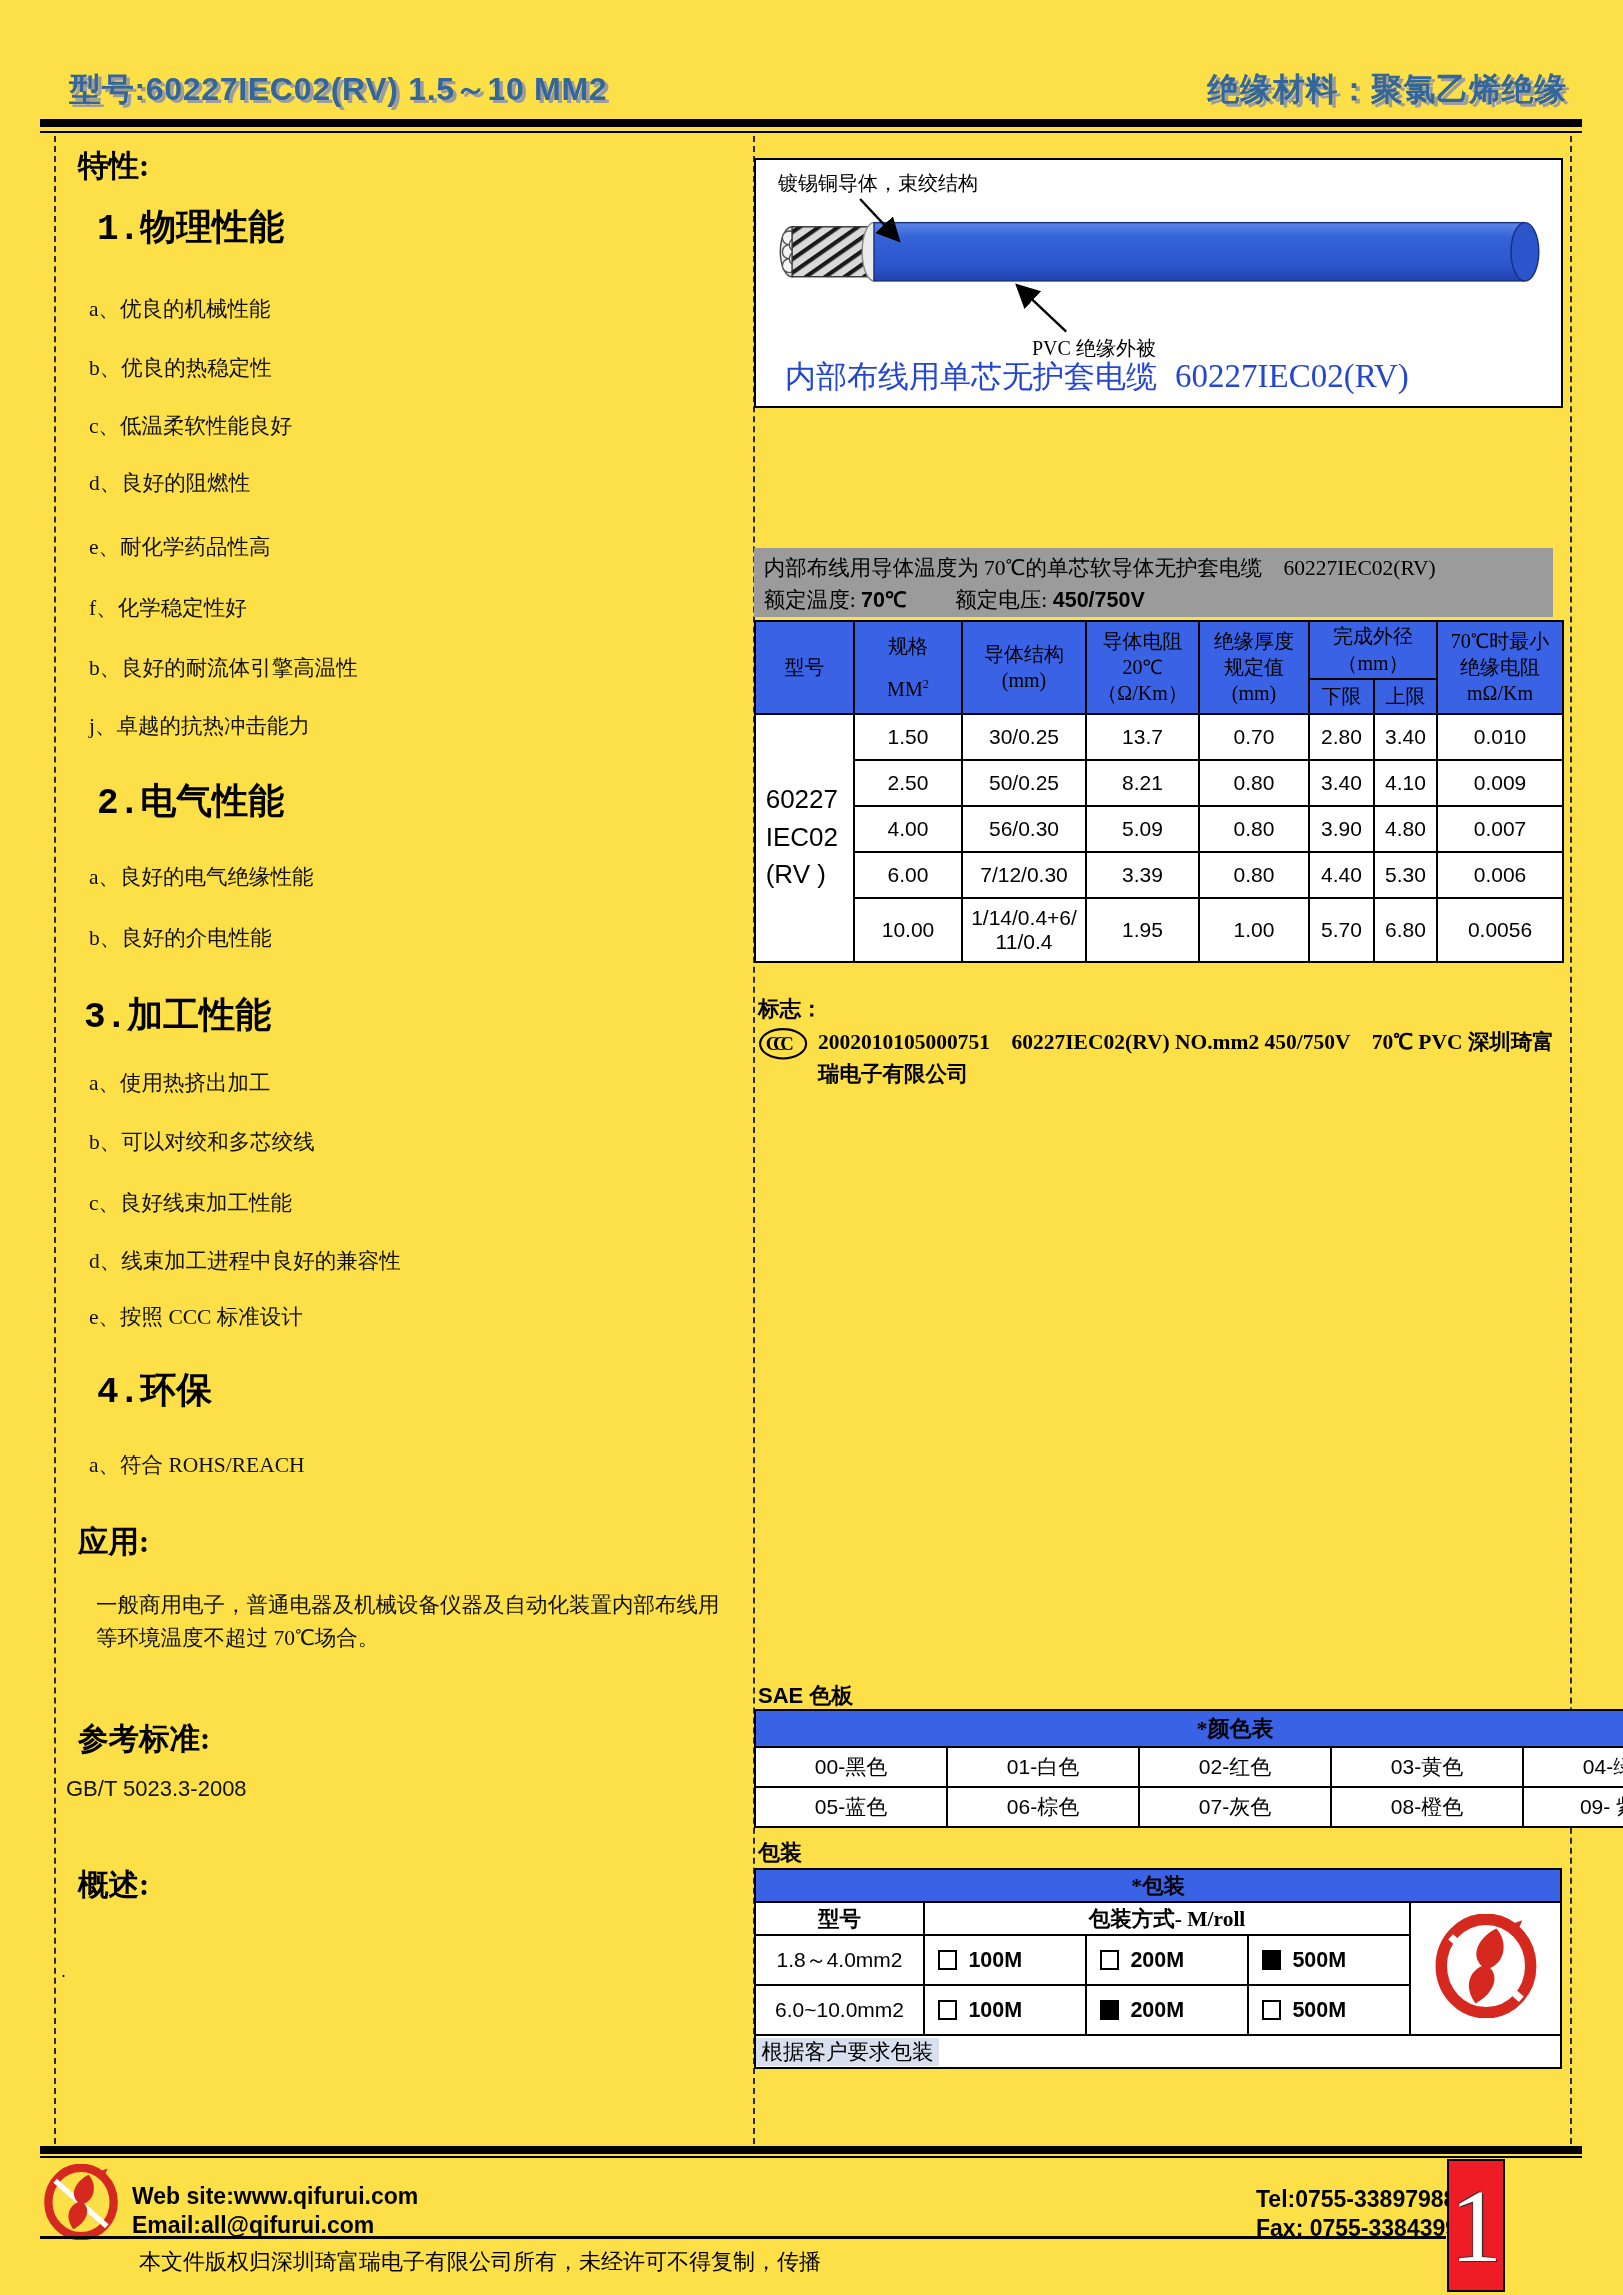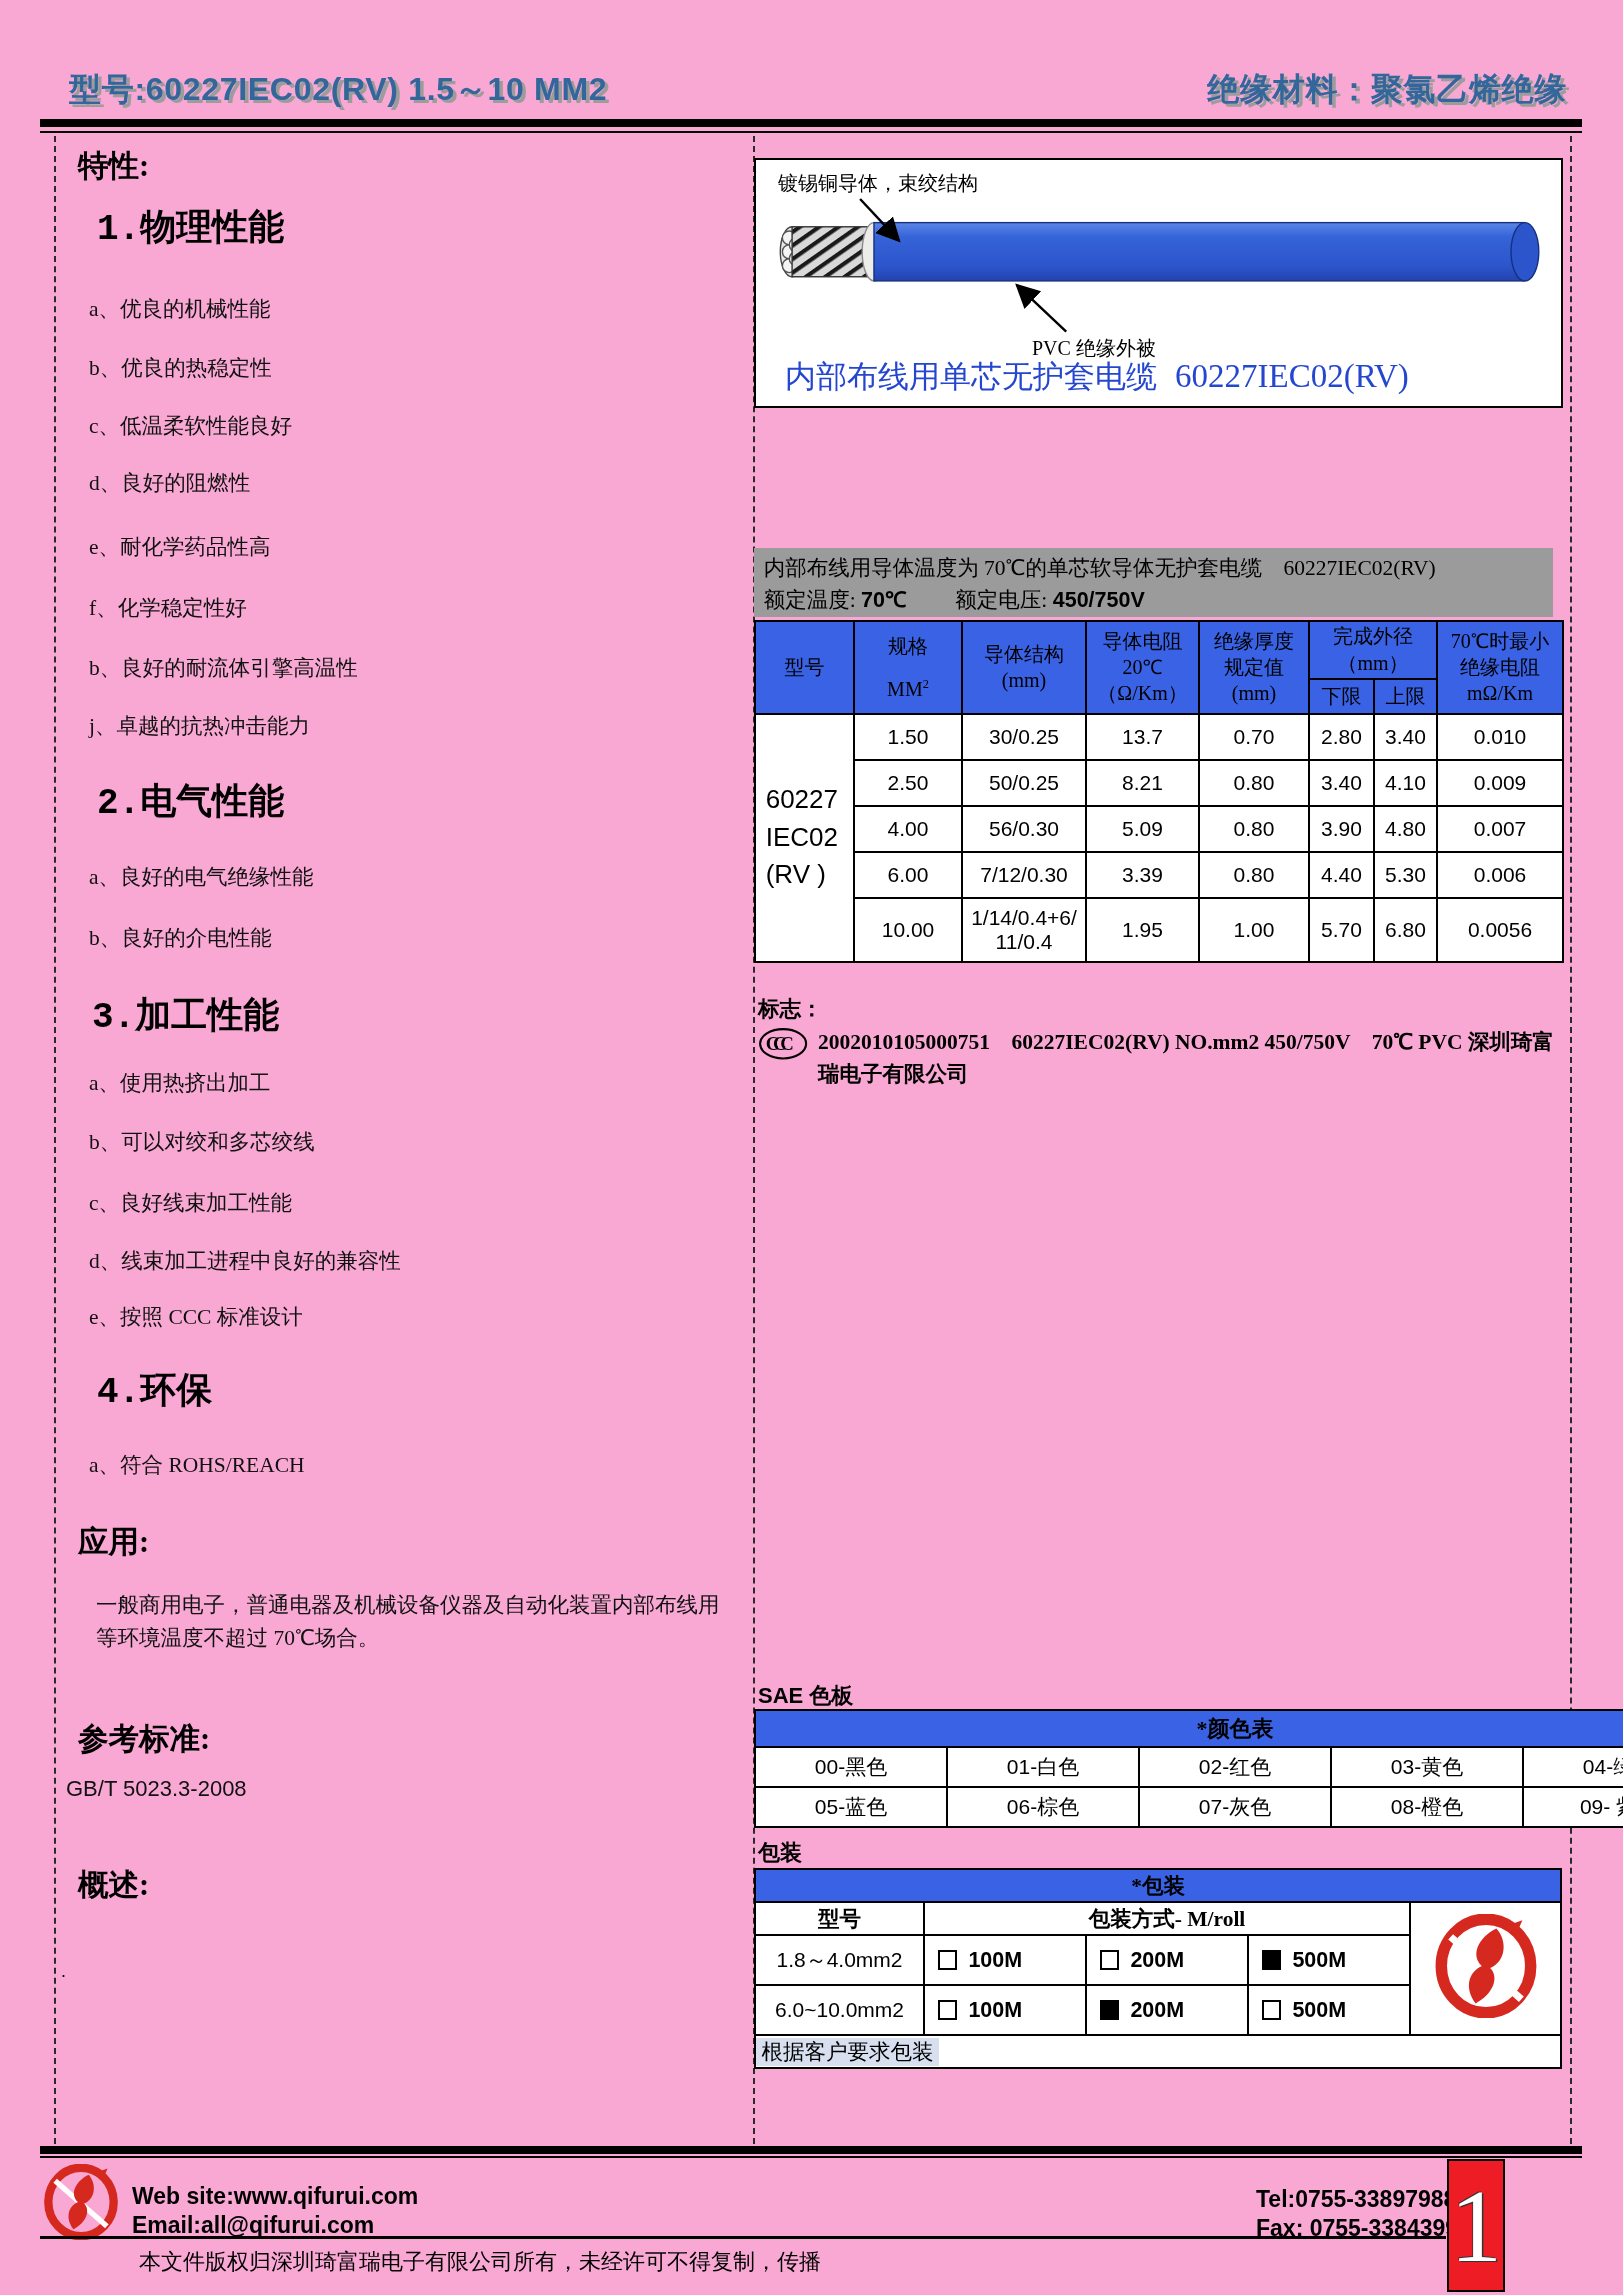--- a/index.html
+++ b/index.html
@@ -1,18 +1,18 @@
 <!DOCTYPE html>
 <html style="font-size:11px"><head>
 <meta charset="utf-8">
 <style>
   * { margin:0; padding:0; box-sizing:border-box; }
   html,body { background:#ffffff; }
   body { font-family:"Liberation Sans", sans-serif; }
-  .page { position:relative; width:1623px; height:2295px; background:#f9a8d4; overflow:hidden; }
+  .page { position:relative; width:1623px; height:2295px; background:#fde047; overflow:hidden; }
   .abs { position:absolute; }
 
   
   .hdr-title { font-family:"Liberation Sans",sans-serif; font-weight:bold; font-size:32px;
                color:#33669b; text-shadow:3.5px 2.8px 0 #9c9c9c; letter-spacing:0.7px; white-space:nowrap; }
   .hrule-thick { background:#000; }
   .vdash { border-left:2.1px dashed #2a2a2a; width:0; }
 
   
   .sec-title { font-family:"Liberation Serif",serif; font-weight:bold; font-size:30.5px; color:#000; }
@@ -113,21 +113,21 @@
   <div class="abs feat-item" style="left:89px; top:468px;">d、良好的阻燃性</div>
   <div class="abs feat-item" style="left:89px; top:532px;">e、耐化学药品性高</div>
   <div class="abs feat-item" style="left:89px; top:593px;">f、化学稳定性好</div>
   <div class="abs feat-item" style="left:89px; top:653px;">b、良好的耐流体引擎高温性</div>
   <div class="abs feat-item" style="left:89px; top:711px;">j、卓越的抗热冲击能力</div>
 
   <div class="abs num-heading" style="left:97px; top:777px;">2.电气性能</div>
   <div class="abs feat-item" style="left:89px; top:862px;">a、良好的电气绝缘性能</div>
   <div class="abs feat-item" style="left:89px; top:923px;">b、良好的介电性能</div>
 
-  <div class="abs num-heading" style="left:92px; top:991px;">3.加工性能</div>
+  <div class="abs num-heading" style="left:84px; top:991px;">3.加工性能</div>
   <div class="abs feat-item" style="left:89px; top:1068px;">a、使用热挤出加工</div>
   <div class="abs feat-item" style="left:89px; top:1127px;">b、可以对绞和多芯绞线</div>
   <div class="abs feat-item" style="left:89px; top:1188px;">c、良好线束加工性能</div>
   <div class="abs feat-item" style="left:89px; top:1246px;">d、线束加工进程中良好的兼容性</div>
   <div class="abs feat-item" style="left:89px; top:1302px;">e、按照 CCC 标准设计</div>
 
   <div class="abs num-heading" style="left:97px; top:1366px;">4.环保</div>
   <div class="abs feat-item" style="left:89px; top:1450px;">a、符合 ROHS/REACH</div>
 
   <div class="abs sec-title" style="left:78px; top:1522px;">应用:</div>

